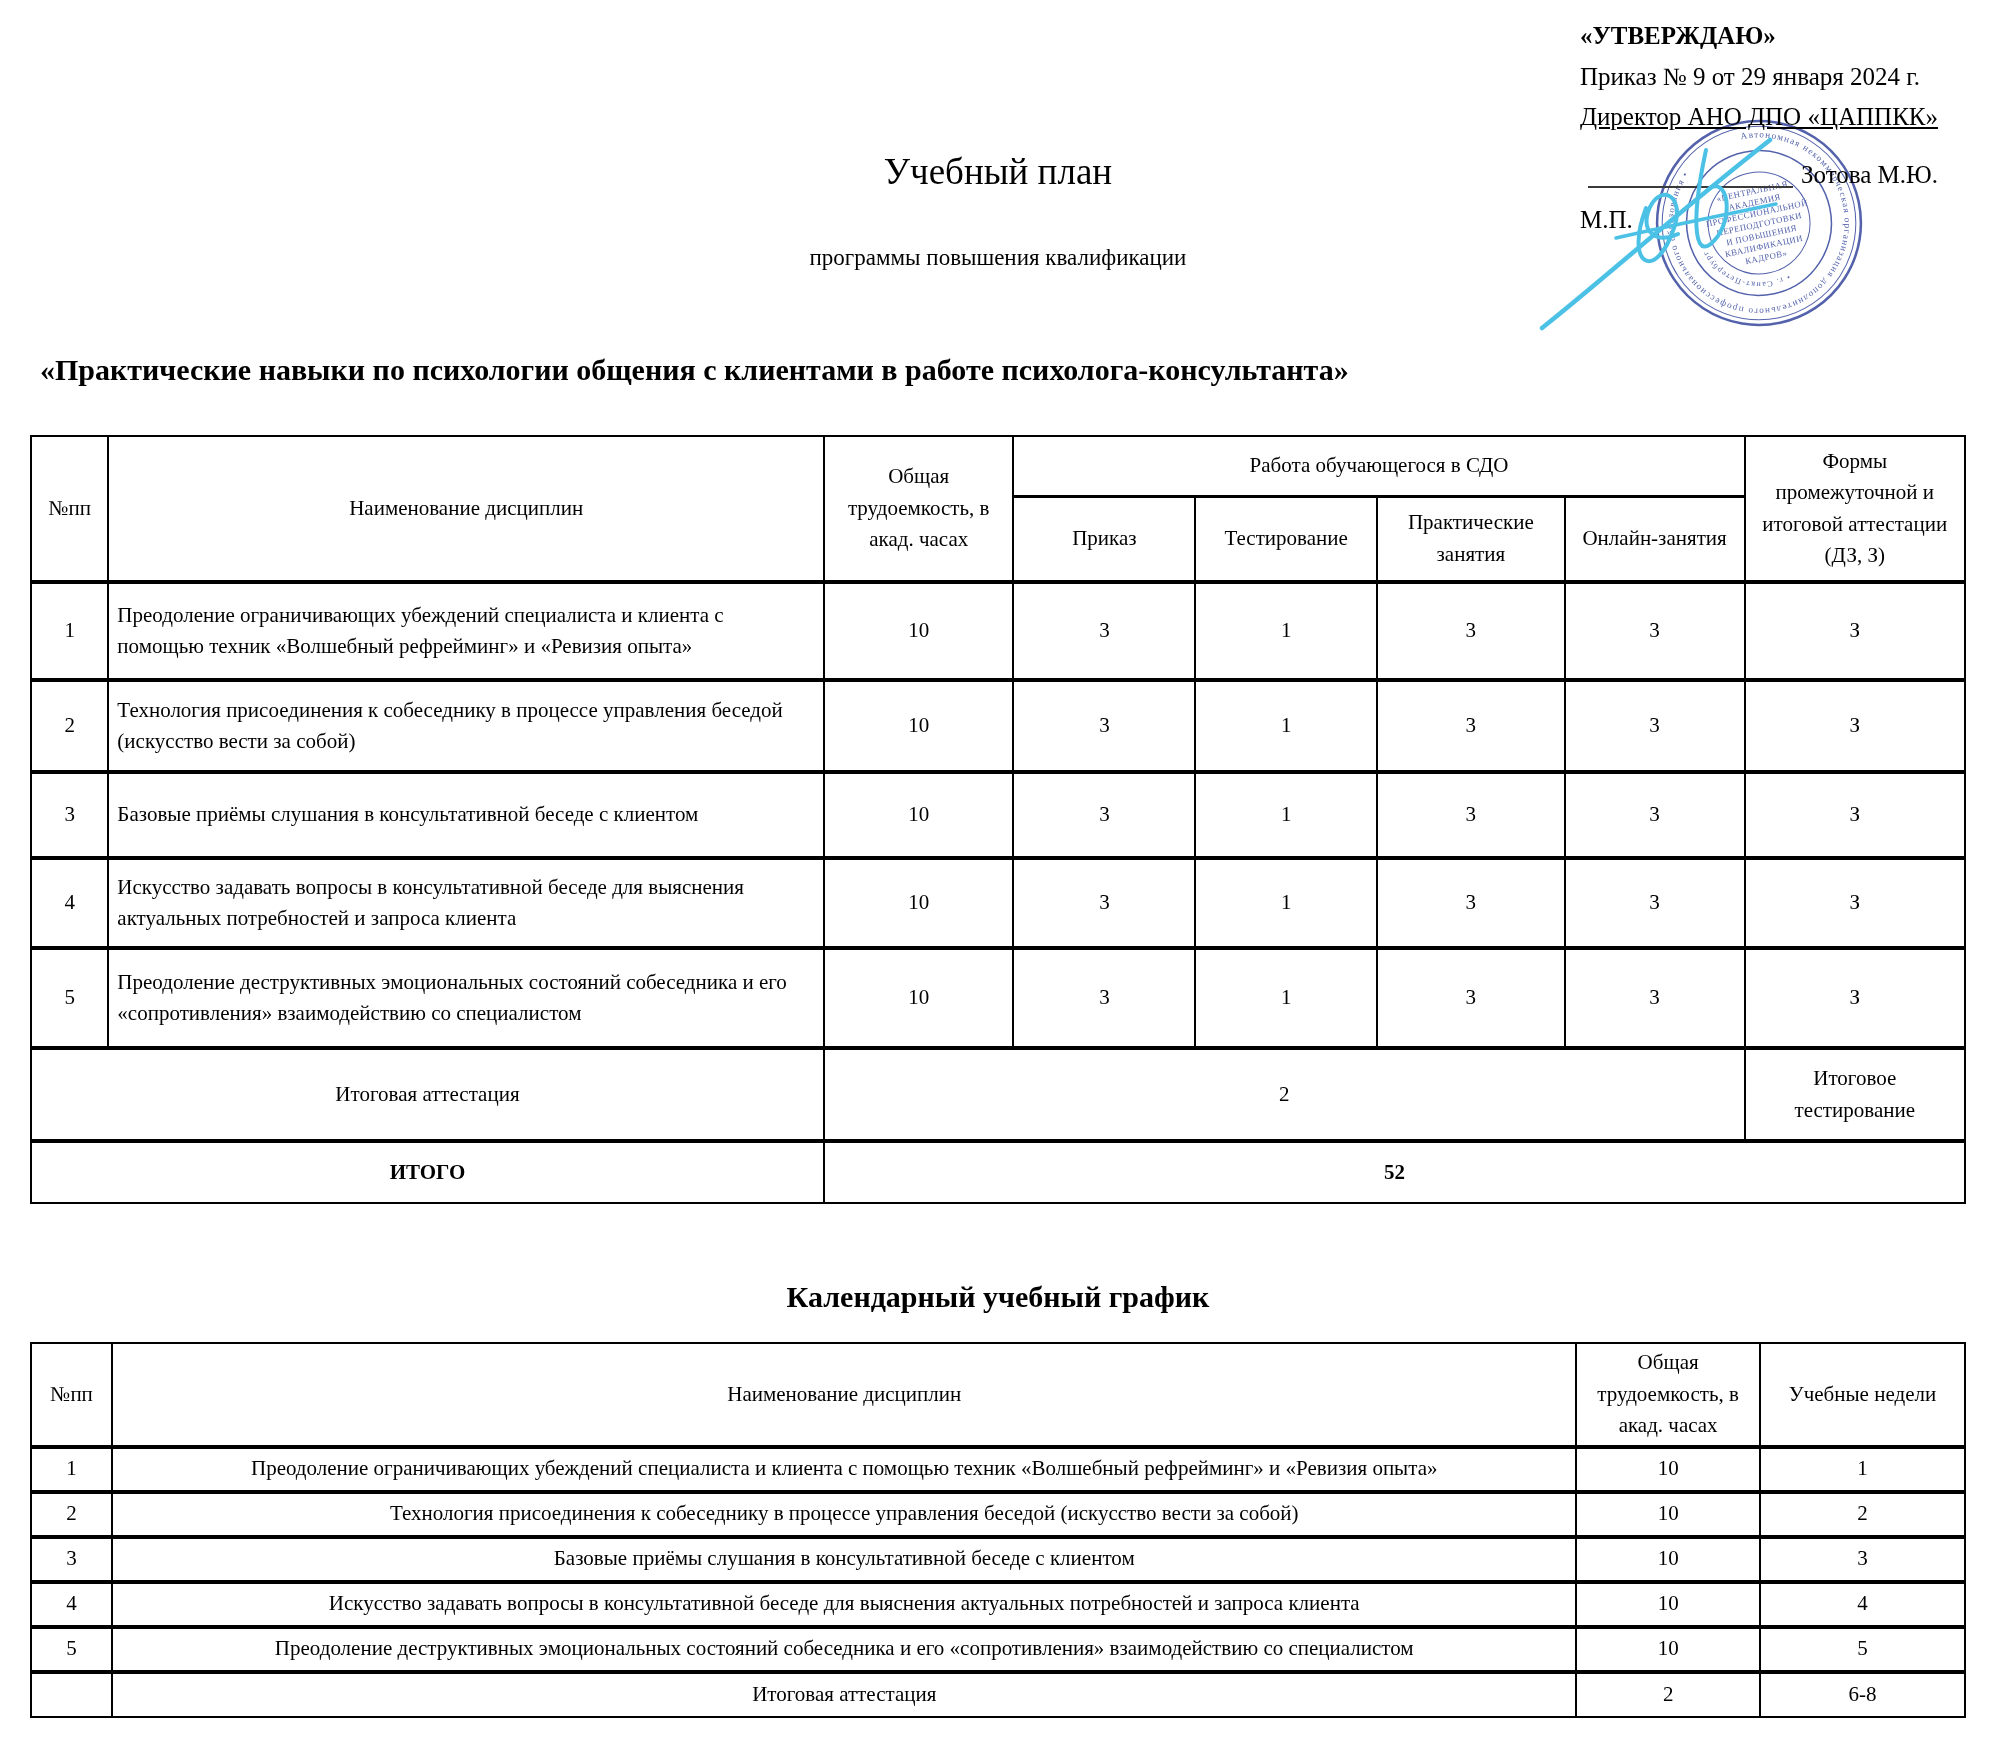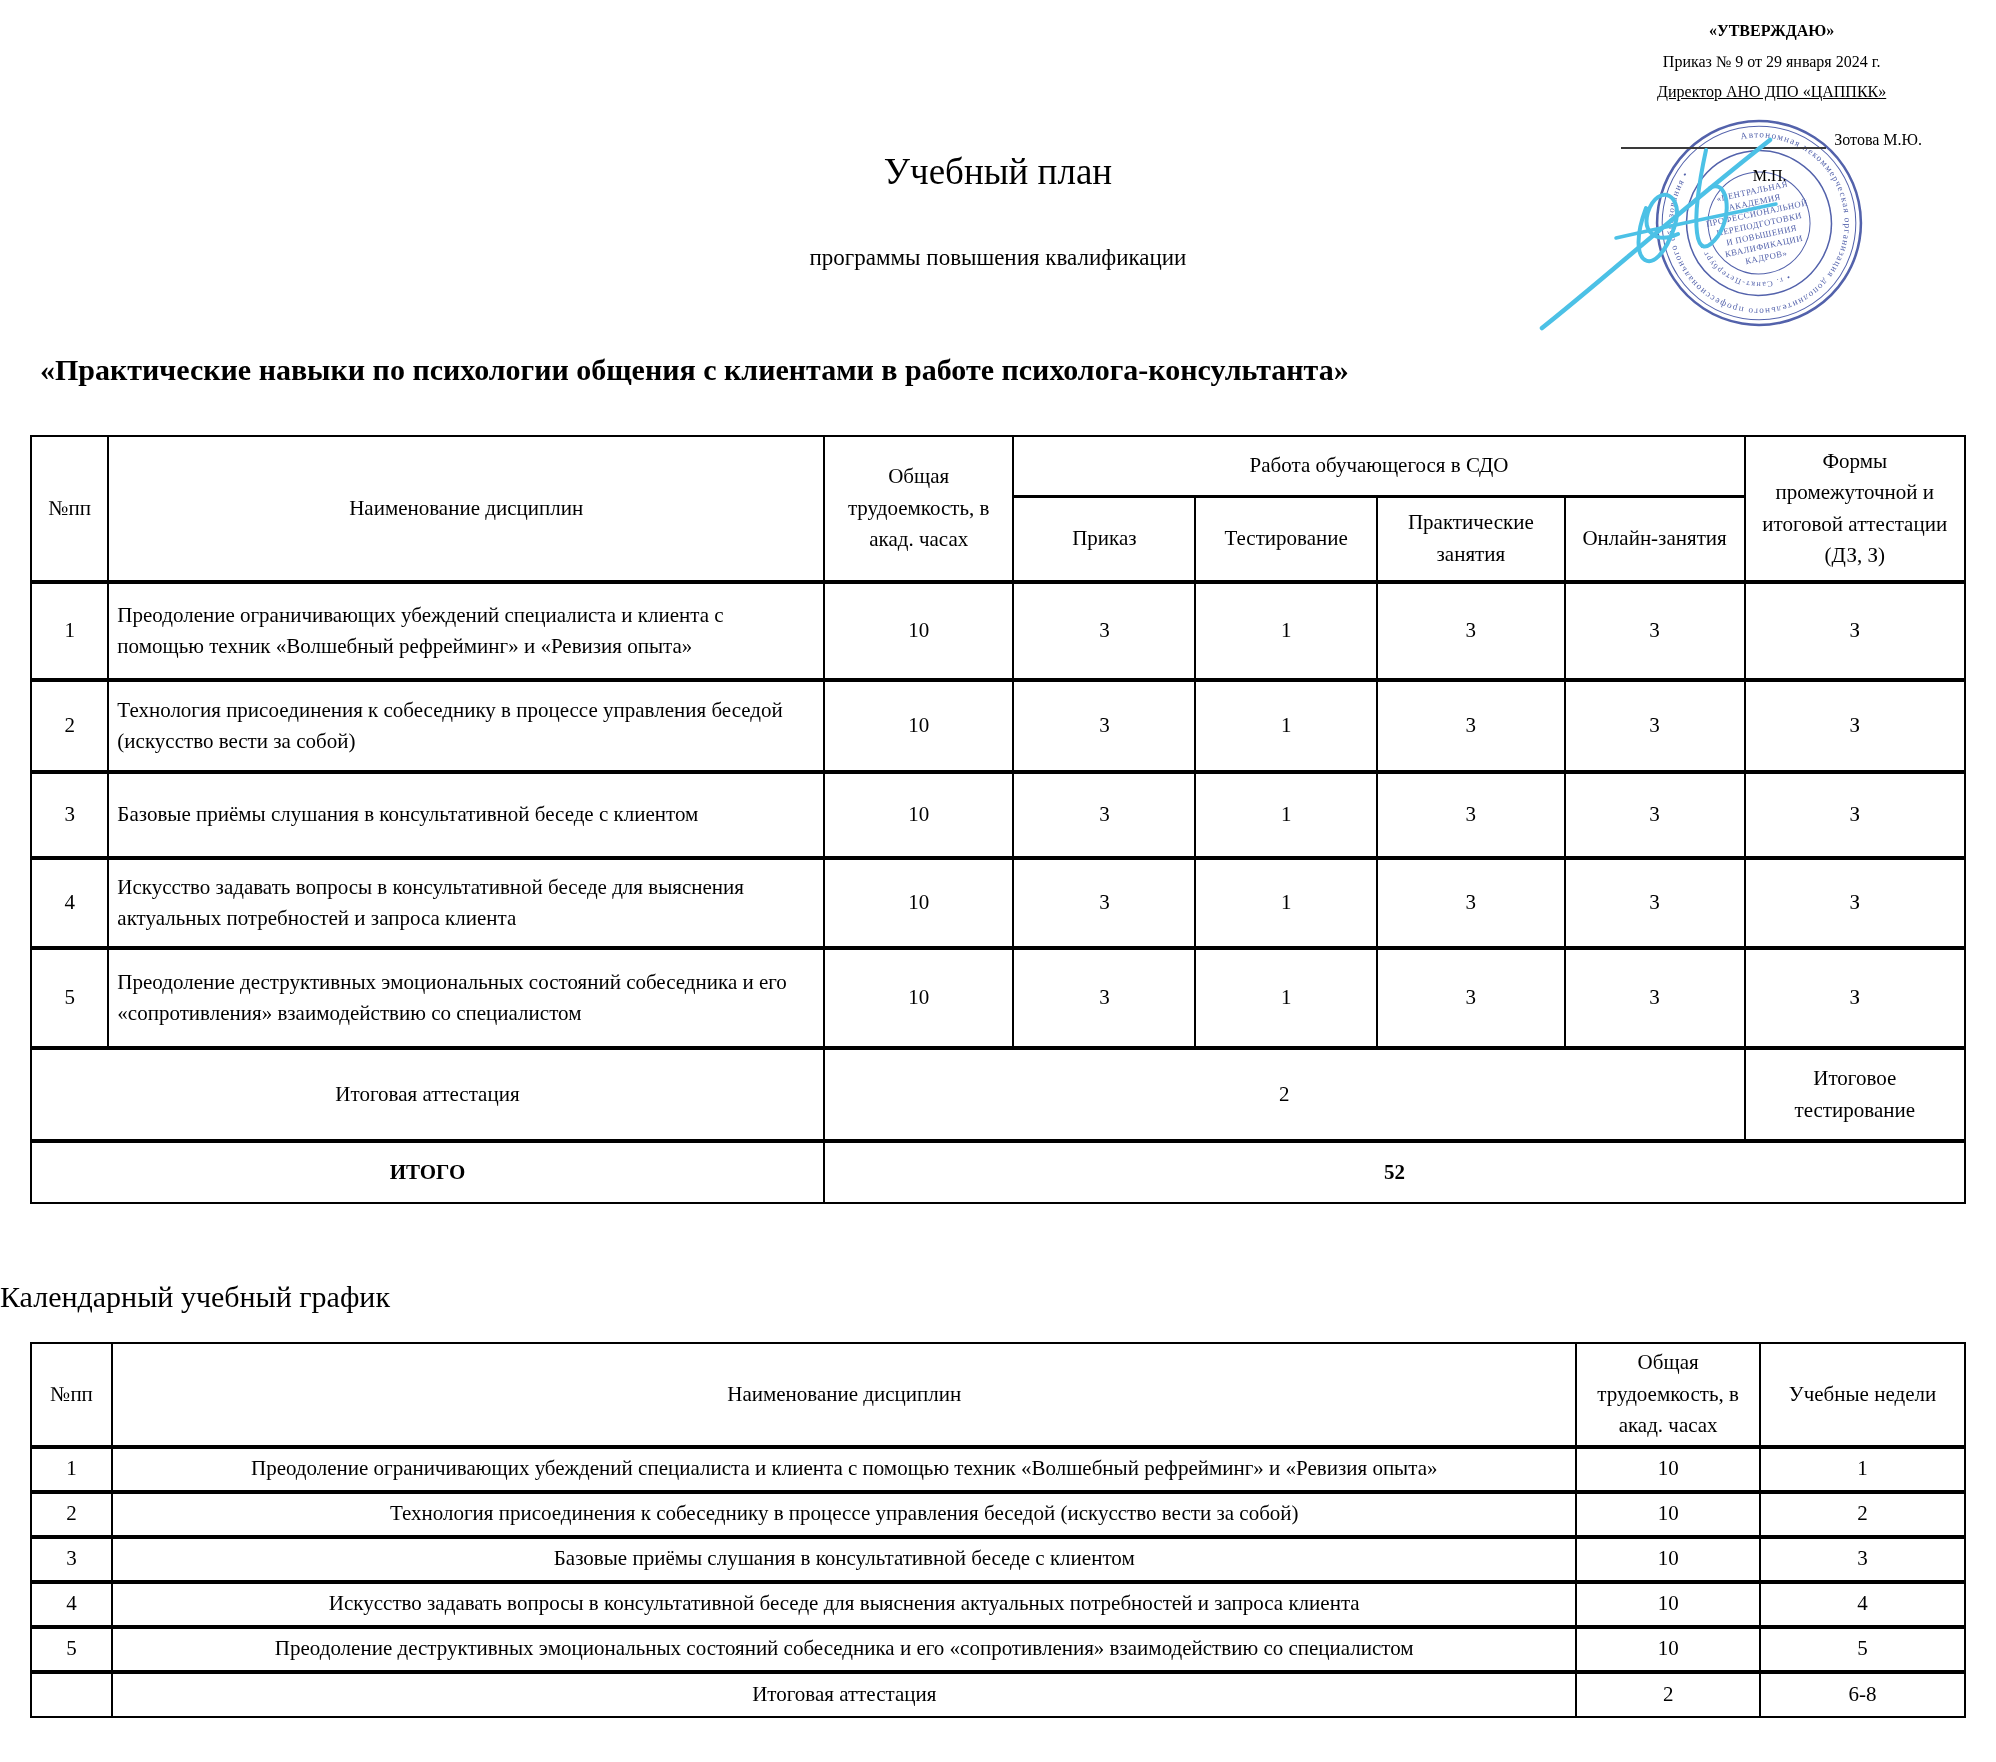--- a/index.html
+++ b/index.html
@@ -3,41 +3,41 @@
 <meta charset="utf-8">
 <style>
   html,body{margin:0;padding:0;}
   body{
     width:1996px;height:1762px;position:relative;overflow:hidden;
     background:#ffffff;color:#000;
     font-family:"Liberation Serif", serif;
   }
   
   .approval{
-    position:absolute;top:16px;right:74px;z-index:3;
-    text-align:center;font-size:16px;line-height:1.1;
+    position:absolute;top:16px;right:58px;z-index:3;
+    text-align:left;font-size:25px;line-height:1.1;
   }
   .app-line1{font-weight:bold;margin-top:6px;}
   .app-line2{margin-top:13px;}
   .app-line3{margin-top:13px;text-decoration:underline;}
   .sig-row{margin-top:30px;display:flex;justify-content:flex-end;align-items:flex-end;}
   .sig-line{width:205px;height:16px;border-bottom:2px solid #3a3a3a;margin-right:8px;}
   .mp{margin-top:18px;padding-right:4px;}
   
   .stamp-wrap{
     position:absolute;top:116px;left:1652px;width:214px;height:214px;
     z-index:1;opacity:.88;transform:rotate(-12deg);
   }
   .stamp-wrap svg{width:100%;height:100%;}
   .sig-svg{position:absolute;top:116px;left:1528px;width:290px;height:230px;z-index:4;}
   
   .doc-title{margin:150px 0 0;text-align:center;font-size:37px;font-weight:normal;}
   .doc-subtitle{margin:52px 0 4px;text-align:center;font-size:23px;}
   .program-title{margin:82px 40px 0;font-size:30px;font-weight:bold;}
-  .section-title{margin:76px 0 0;font-size:30px;font-weight:normal;}
+  .section-title{margin:76px 0 0;text-align:center;font-size:30px;font-weight:bold;}
   
   table{border-collapse:collapse;table-layout:fixed;width:1936px;margin:0 30px;font-size:21px;}
   #curriculum-table{margin-top:48px;}
   #schedule-table{margin-top:28px;}
   th,td{
     border:2px solid #000;
     font-weight:normal;text-align:center;vertical-align:middle;
     padding:3px 6px;line-height:1.5;overflow:hidden;
   }
   thead tr:nth-child(2) th{border-top-width:3px;}

